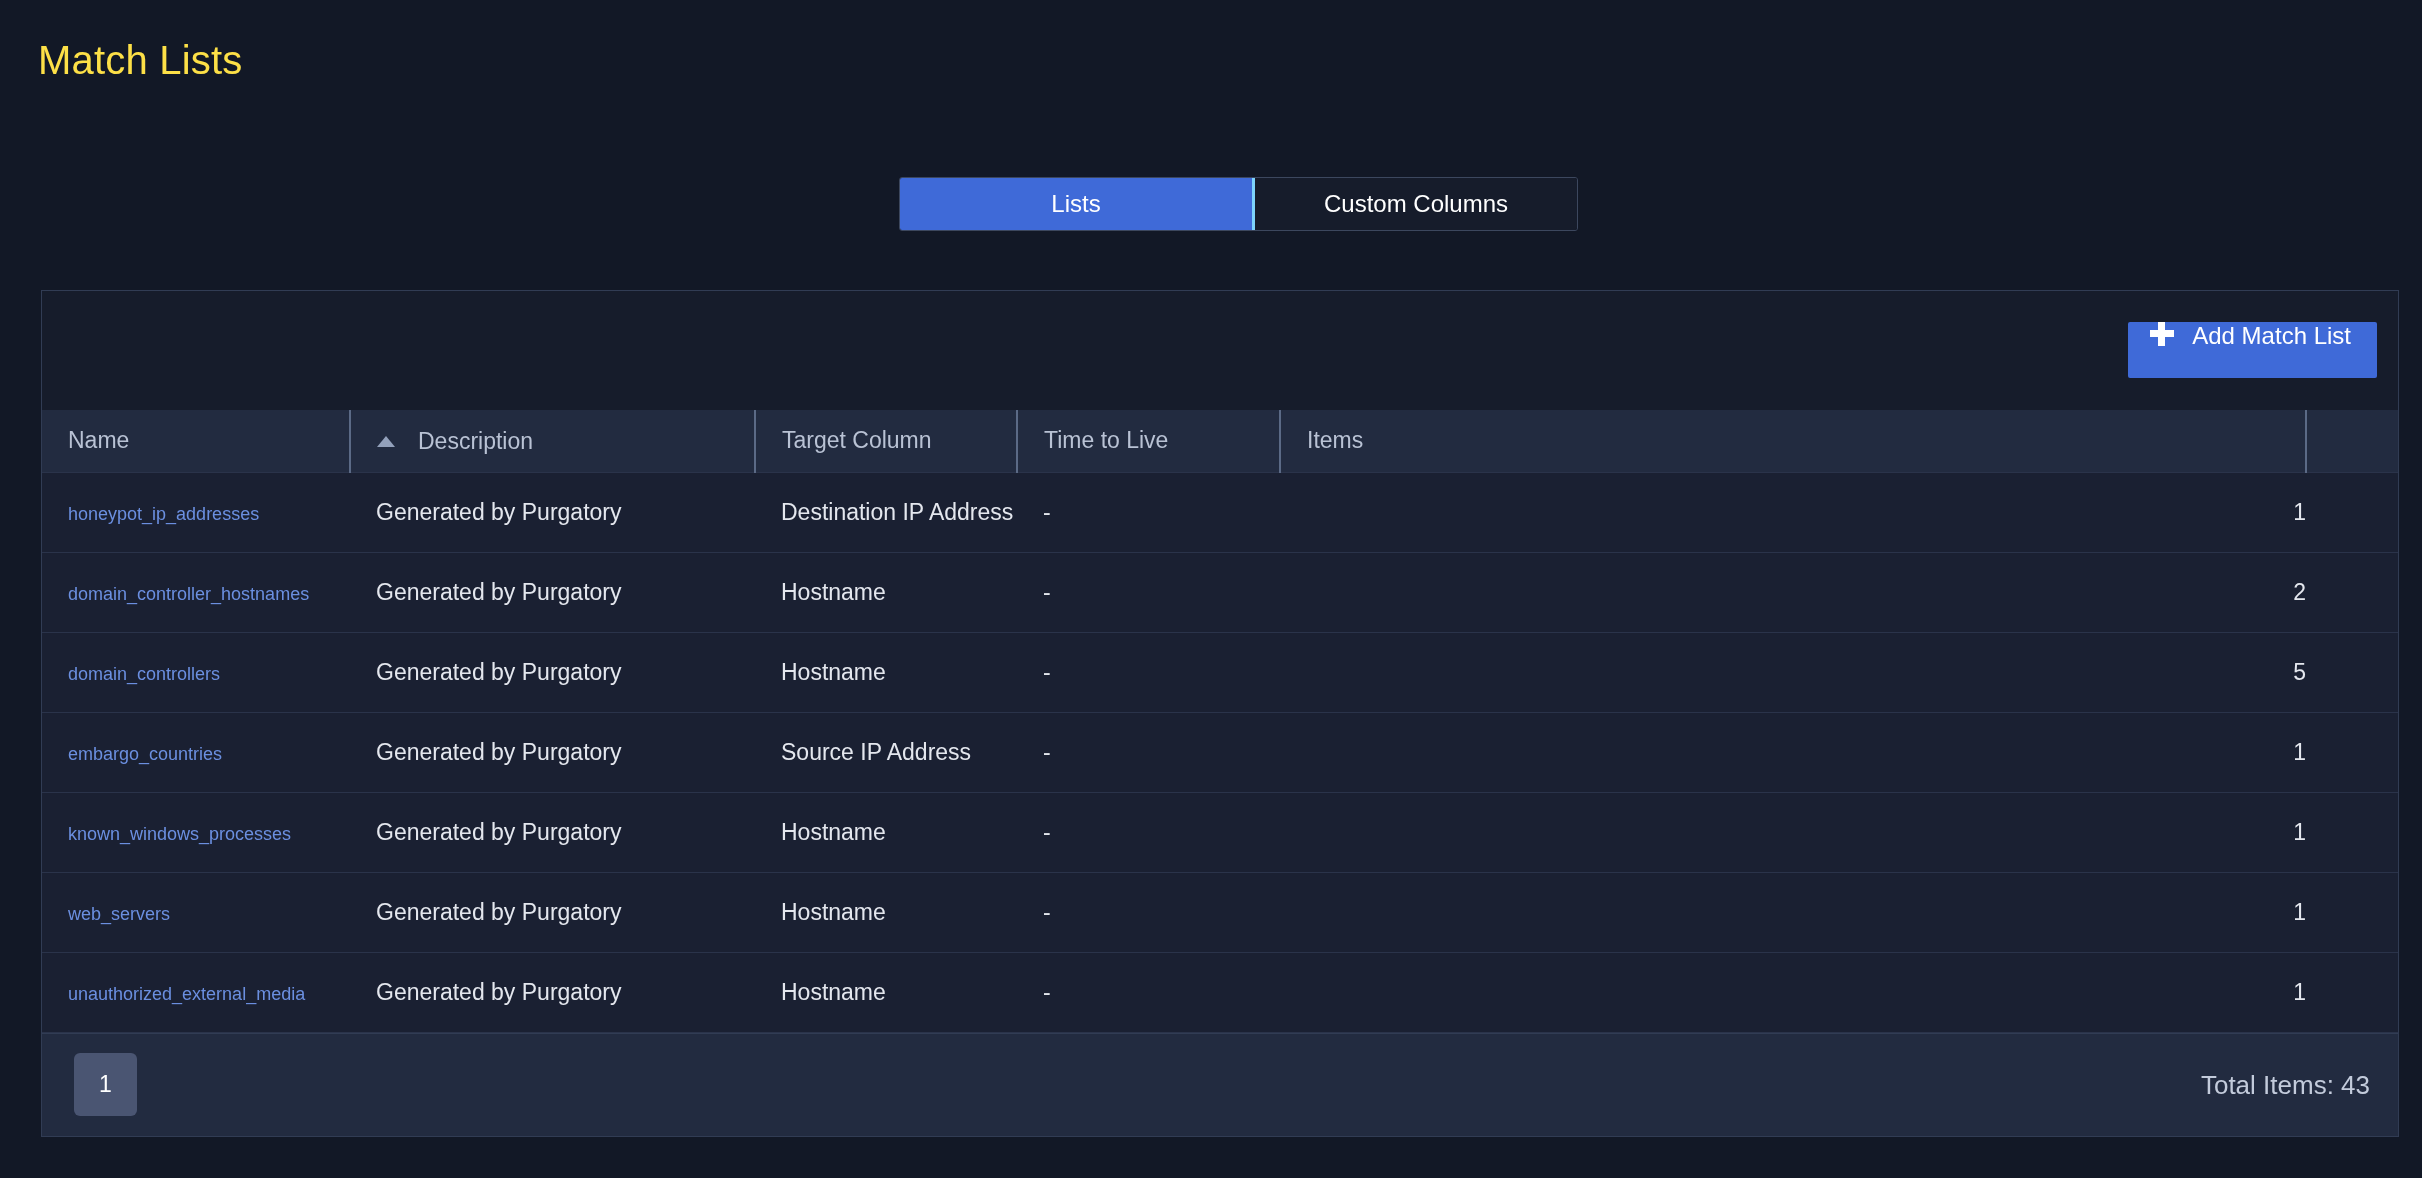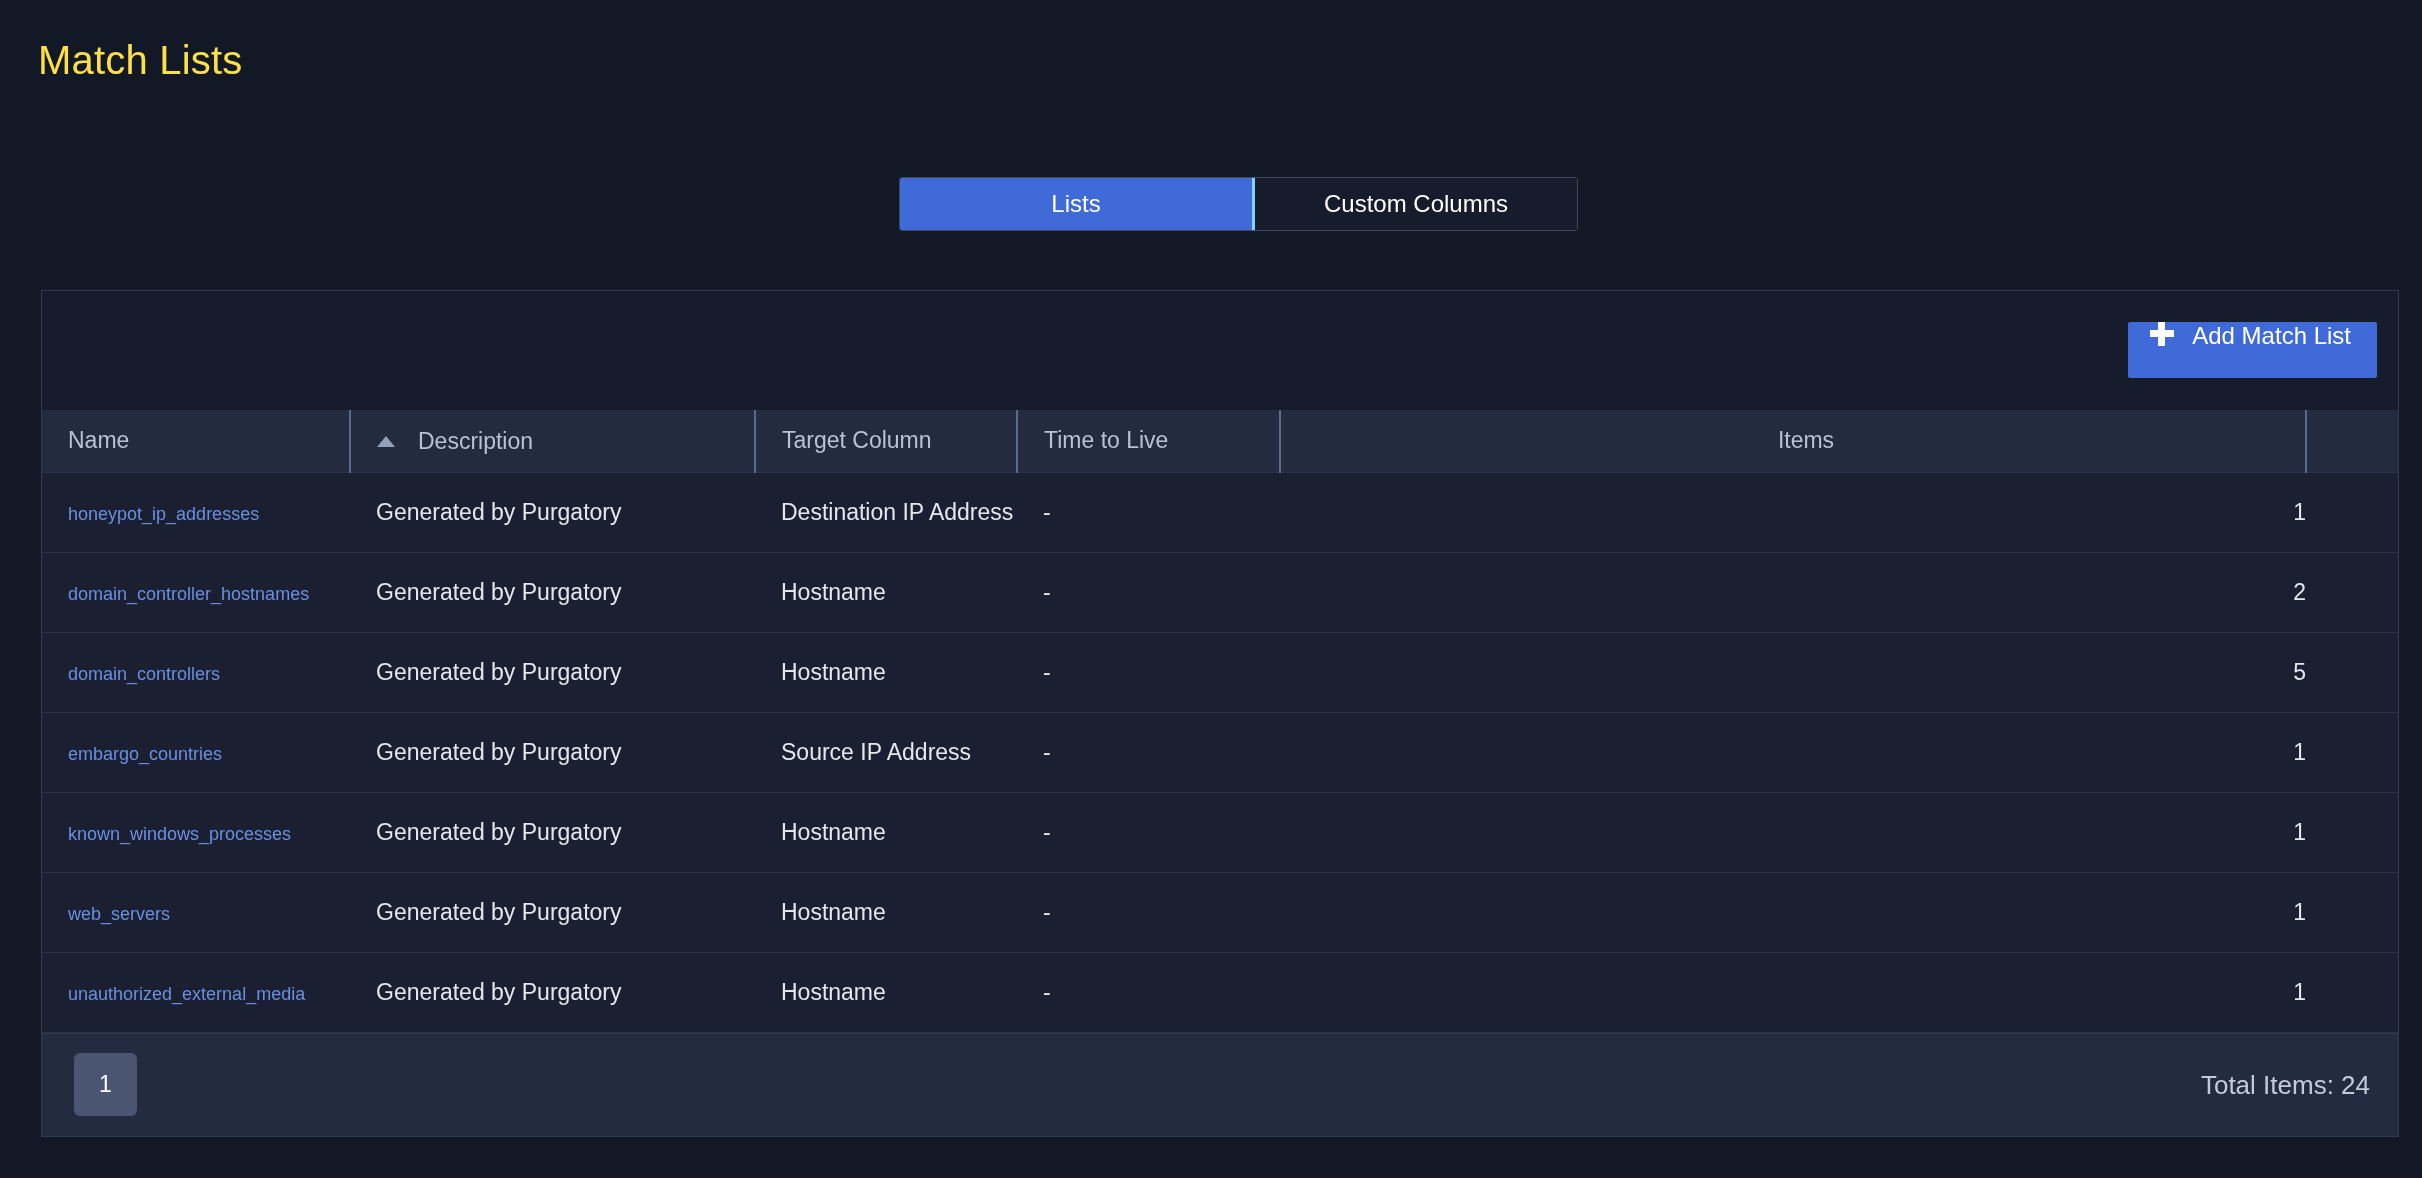--- a/index.html
+++ b/index.html
@@ -127,21 +127,21 @@
     font-size: 23px;
     font-weight: 400;
     color: #b9c2d4;
     padding: 0 0 0 26px;
     border-left: 2px solid #5b6a86;
     vertical-align: middle;
     white-space: nowrap;
     margin-left: 35px;
   }
   table.match-table thead th.first { border-left: none; }
-  table.match-table thead th.th-items { text-align: center; }
+  table.match-table thead th.th-items { text-align: left; }
   table.match-table thead th.th-actions { padding: 0; }
 
   .sort-wrap {
     display: inline-flex;
     align-items: center;
     gap: 23px;
   }
   .sort-arrow {
     width: 0; height: 0;
     border-left: 9px solid transparent;
@@ -324,17 +324,17 @@
             <td class="cell-target-column">Hostname</td>
             <td class="cell-ttl">-</td>
             <td class="cell-items">1</td>
             <td class="cell-actions"></td>
           </tr>
         </tbody>
     </table>
 
     <div class="card-footer">
       <button class="page-btn">1</button>
-      <div class="total-items">Total Items: 24</div>
+      <div class="total-items">Total Items: 43</div>
     </div>
 
   </div>
 </div>
 
 </body></html>

